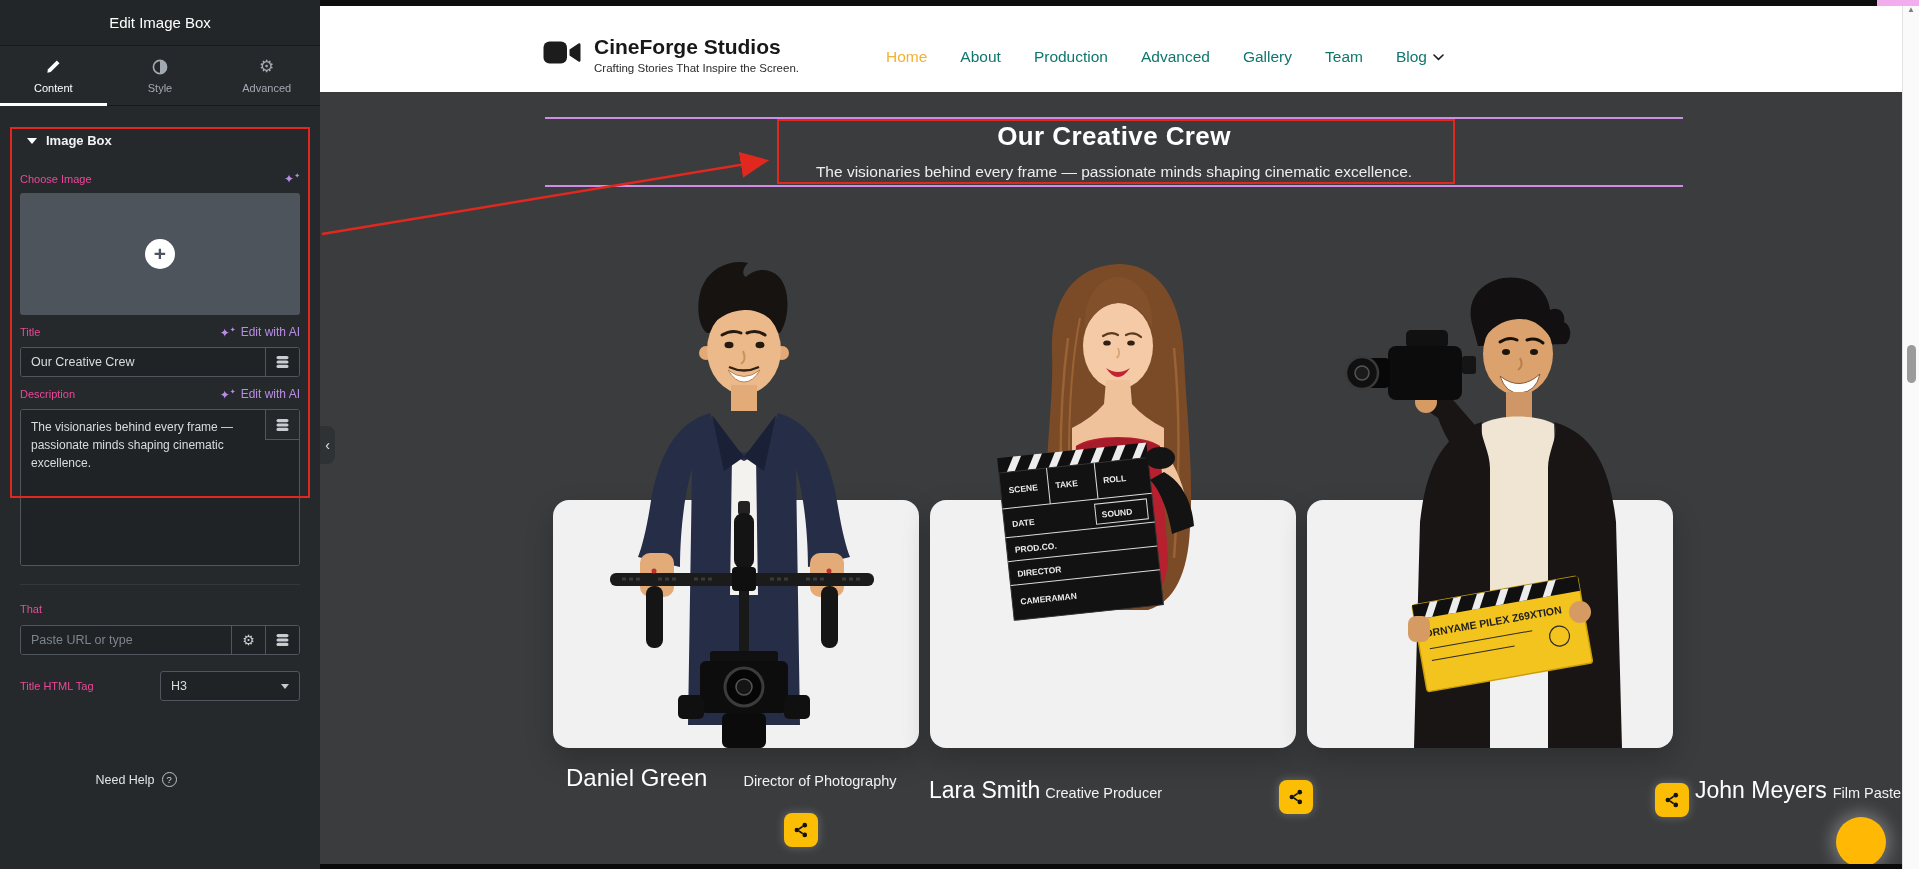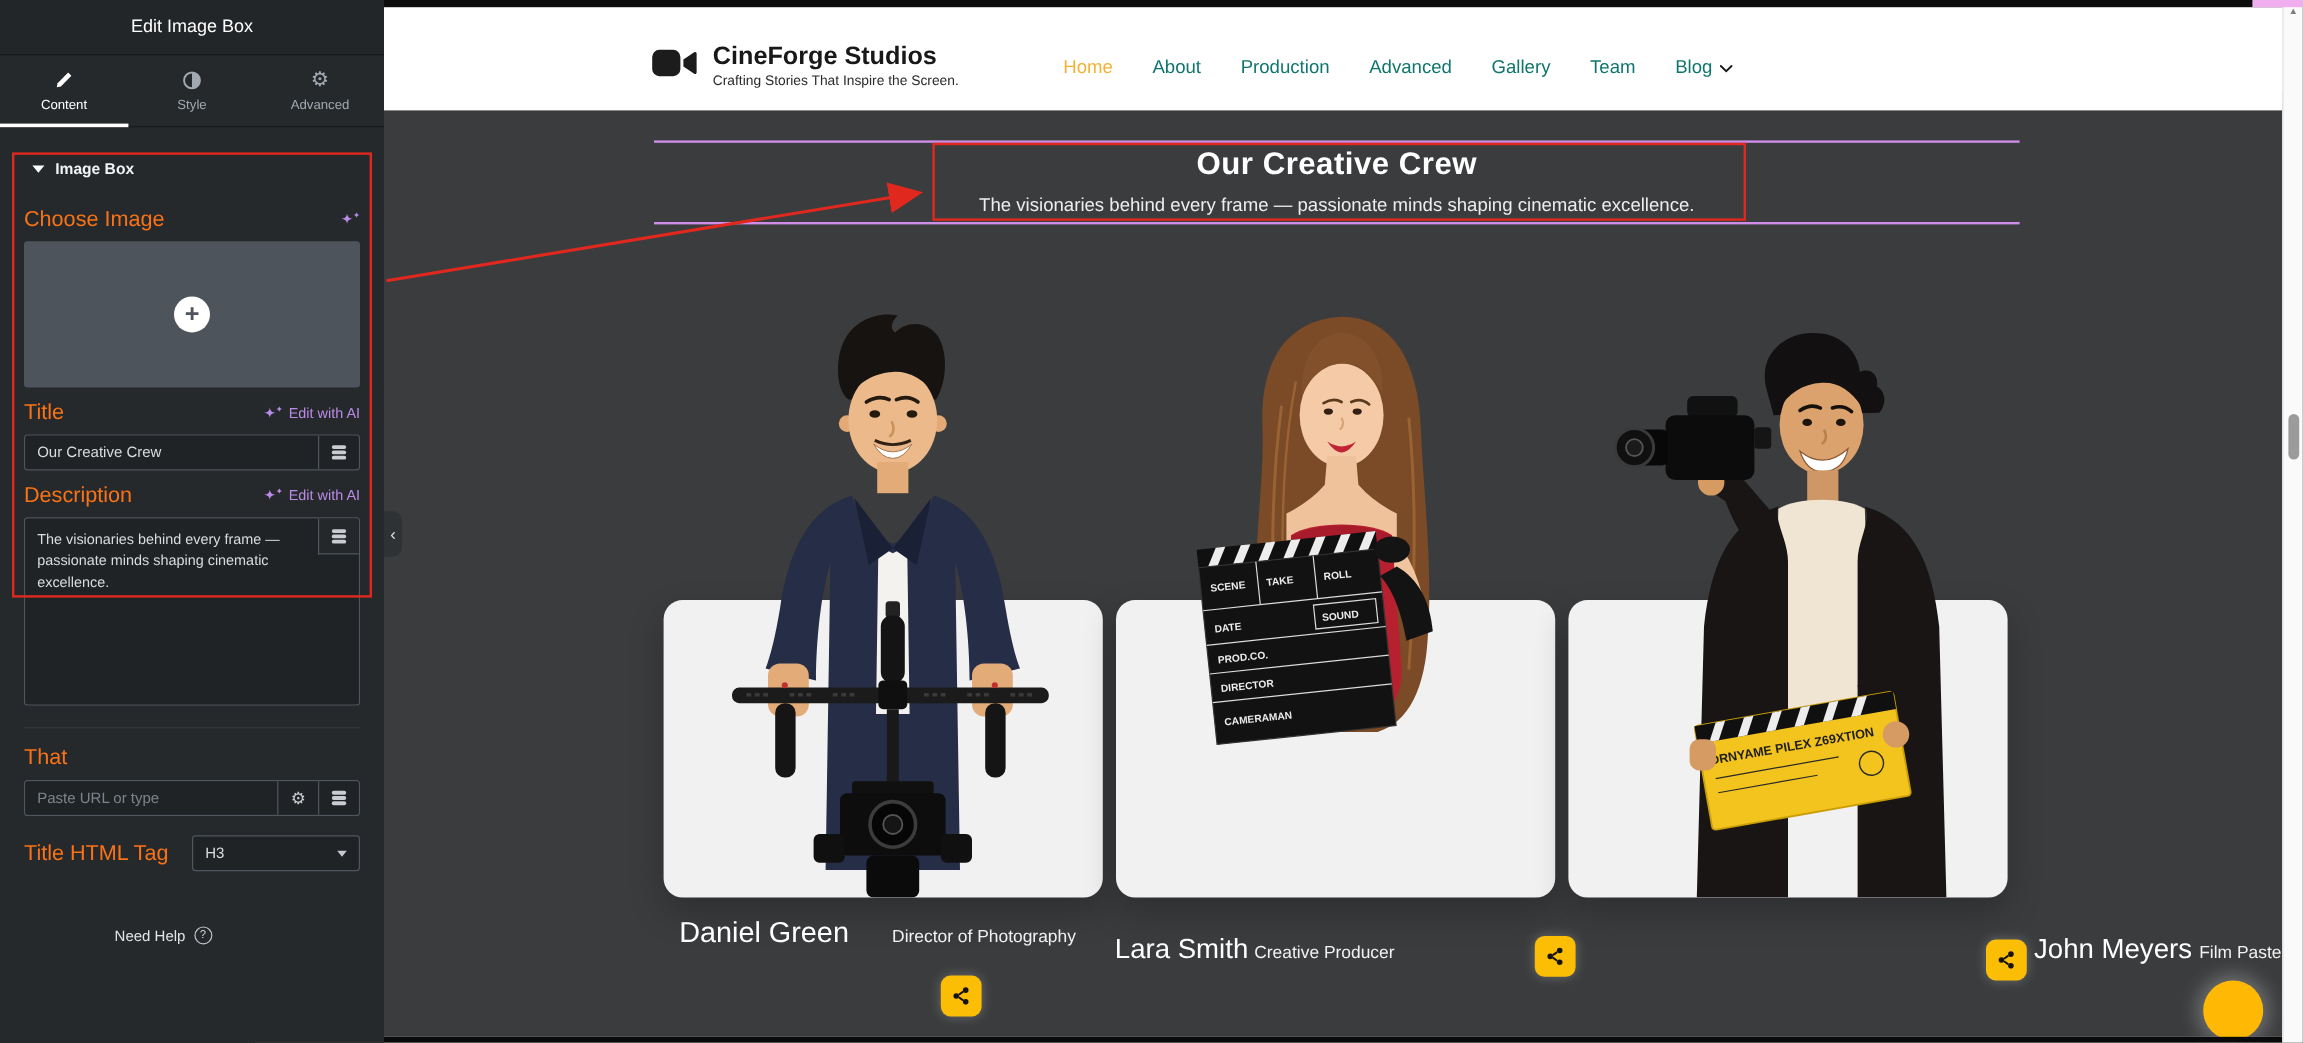--- a/index.html
+++ b/index.html
@@ -15,21 +15,21 @@
 .ptab-label{font-size:11px}
 .ptab.active{color:#fff}
 .ptab.active::after{content:"";position:absolute;left:0;right:0;bottom:-1px;height:3px;background:#fff}
 .ptab-icon{height:18px;display:flex;align-items:center;justify-content:center}
 .gear-glyph{font-size:17px;line-height:1}
 .accordion{display:flex;align-items:center;gap:9px;padding:27px 27px 14px;cursor:pointer}
 .acc-caret{width:0;height:0;border-left:5px solid transparent;border-right:5px solid transparent;border-top:6px solid #fff}
 .acc-title{color:#F0F2F4;font-size:13px;font-weight:bold}
 .field{padding:0 20px}
 .field-row{display:flex;align-items:center;justify-content:space-between;margin:10px 0 8px}
-.field label{color:#f97316;font-size:18px}
+.field label{color:#ec4899;font-size:11px}
 .ai-link{display:flex;align-items:center;gap:5px;color:#BA8BE8;font-size:12px;cursor:pointer}
 .spark{color:#BA8BE8;font-size:12px;line-height:1}
 .spark .mini{font-size:7px;vertical-align:super}
 .image-chooser{width:280px;height:122px;background:#4E545C;border-radius:3px;display:flex;align-items:center;justify-content:center;cursor:pointer;margin-bottom:4px}
 .plus-circle{width:30px;height:30px;border-radius:50%;background:#fff;color:#4E545C;font-size:21px;font-weight:bold;display:flex;align-items:center;justify-content:center;line-height:1;padding-bottom:2px}
 .input-group{display:flex;height:30px;border:1px solid #50565E;border-radius:3px;overflow:hidden}
 .text-input{flex:1;background:#202325;border:none;outline:none;color:#D9DCDF;font-size:12.5px;padding:0 10px;font-family:inherit;min-width:0}
 .text-input::placeholder{color:#7D848C}
 .addon{width:34px;background:#202325;border:none;border-left:1px solid #50565E;display:flex;align-items:center;justify-content:center;cursor:pointer;color:#C9CDD2}
 .addon svg{fill:#C9CDD2}

